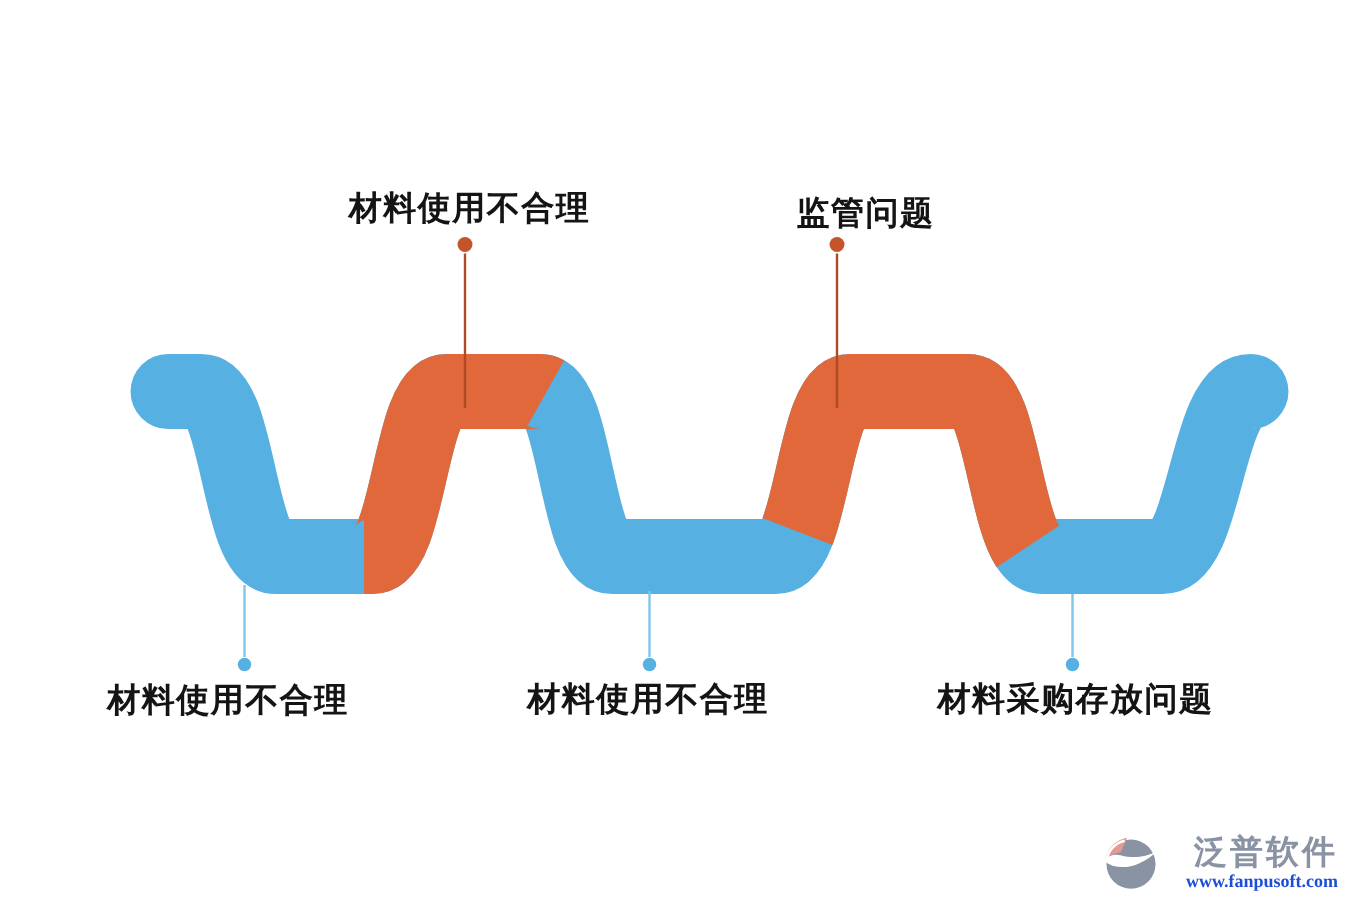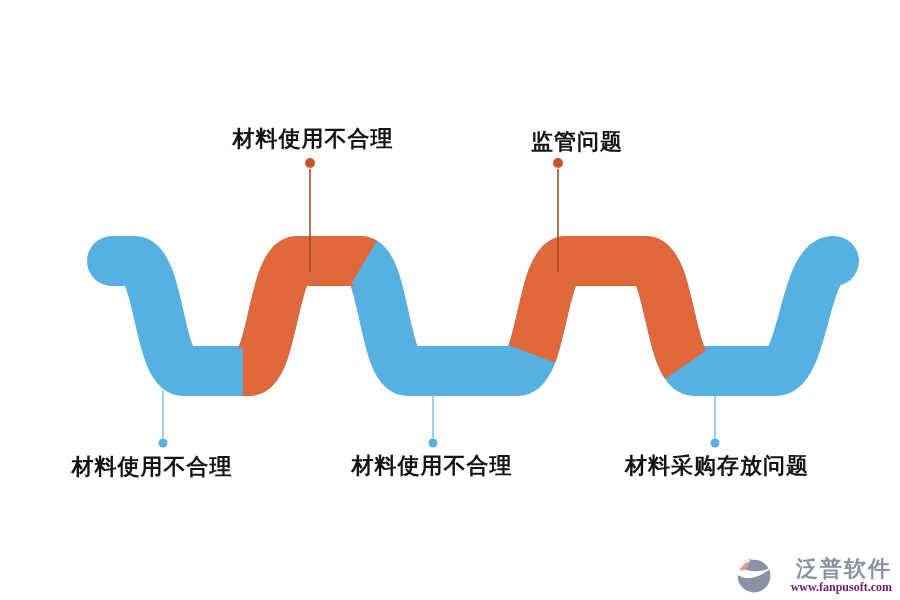--- a/index.html
+++ b/index.html
@@ -36,21 +36,21 @@
   #wm-name{
     font-size:22px;
     font-weight:700;
     letter-spacing:2px;
     color:#8a93a4;
   }
   #wm-url{
     font-family:"Liberation Serif","DejaVu Serif",serif;
     font-size:12px;
     font-weight:700;
-    color:#701a75;
+    color:#1d4ed8;
     margin-top:1px;
   }
 </style>
 </head>
 <body>
 
 <div id="stage">
 
   <svg id="wave-svg" width="900" height="600" viewBox="0 0 900 600">
 

